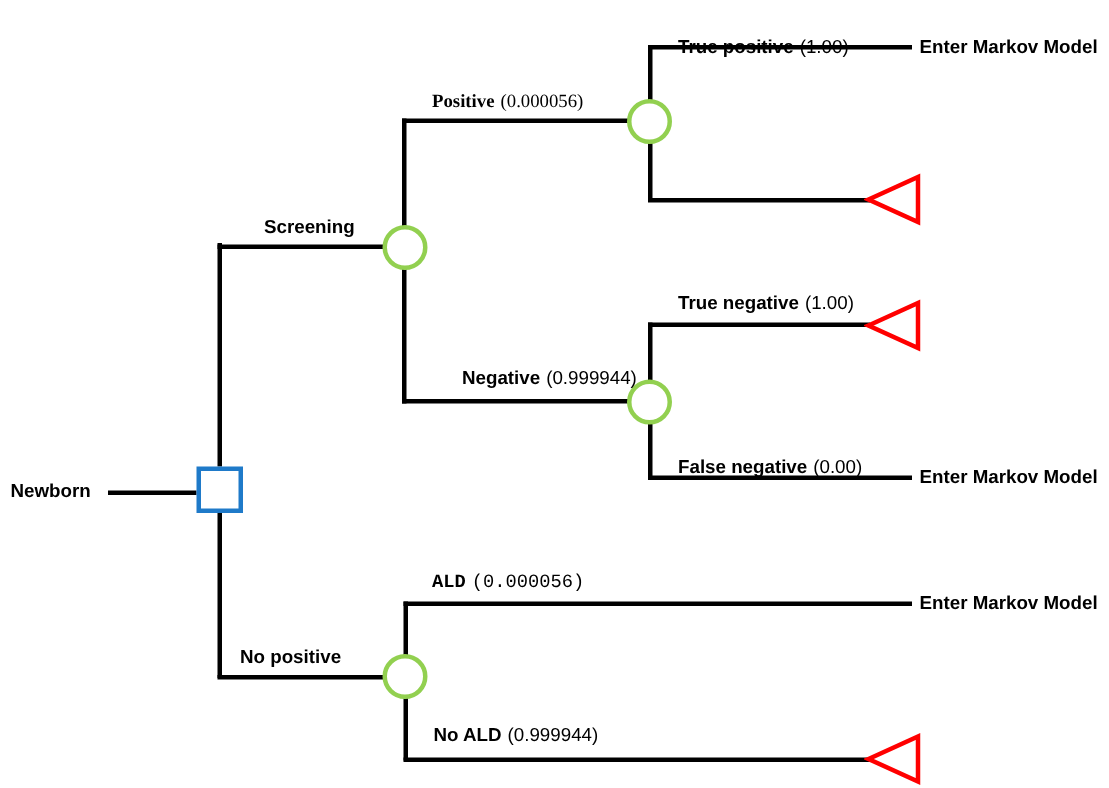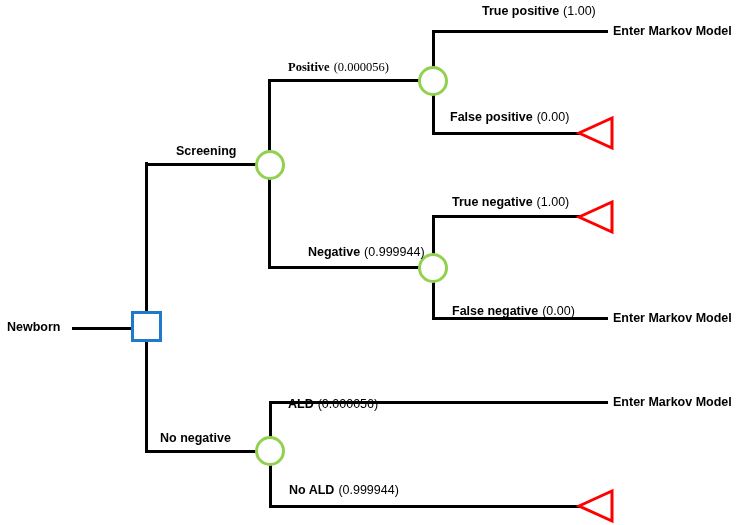--- a/index.html
+++ b/index.html
@@ -95,48 +95,45 @@
 
   <div class="lbl" style="left:7px; top:320px;">
     <span>Newborn</span>
   </div>
 
   <div class="lbl" style="left:176px; top:144px;">
     <span>Screening</span>
   </div>
 
   <div class="lbl" style="left:160px; top:431px;">
-    <span>No negative</span>
+    <span>No positive</span>
   </div>
 
   <div class="lbl" style="left:288px; top:60px;font-family:Liberation Serif, serif;">
     <span>Positive</span><span class="prob">(0.000056)</span>
   </div>
 
   <div class="lbl" style="left:288px; top:245px;padding-left:20px;">
     <span>Negative</span><span class="prob">(0.999944)</span>
   </div>
 
-  <div class="lbl" style="left:452px; top:4px;margin-left:30px;">
+  <div class="lbl" style="left:452px; top:24px;">
     <span>True positive</span><span class="prob">(1.00)</span>
   </div>
 
-  <div class="lbl" style="left:450px; top:110px;">
-    <span>False positive</span><span class="prob">(0.00)</span>
-  </div>
 
   <div class="lbl" style="left:452px; top:195px;text-align:right;">
     <span>True negative</span><span class="prob">(1.00)</span>
   </div>
 
   <div class="lbl" style="left:452px; top:304px;">
     <span>False negative</span><span class="prob">(0.00)</span>
   </div>
 
-  <div class="lbl" style="left:288px; top:397px;">
+  <div class="lbl" style="left:288px; top:381px;font-family:Liberation Mono, monospace;">
     <span>ALD</span><span class="prob">(0.000056)</span>
   </div>
 
   <div class="lbl" style="left:289px; top:483px;">
     <span>No ALD</span><span class="prob">(0.999944)</span>
   </div>
 
   <div class="lbl" style="left:613px; top:24px;">Enter Markov Model</div>
 
   <div class="lbl" style="left:613px; top:311px;">Enter Markov Model</div>

